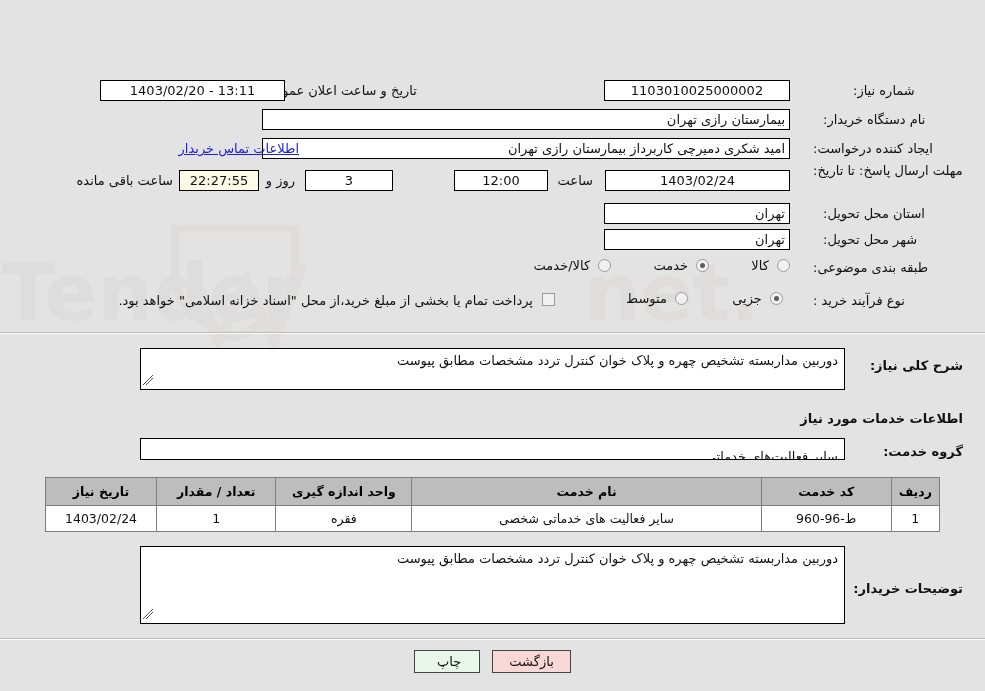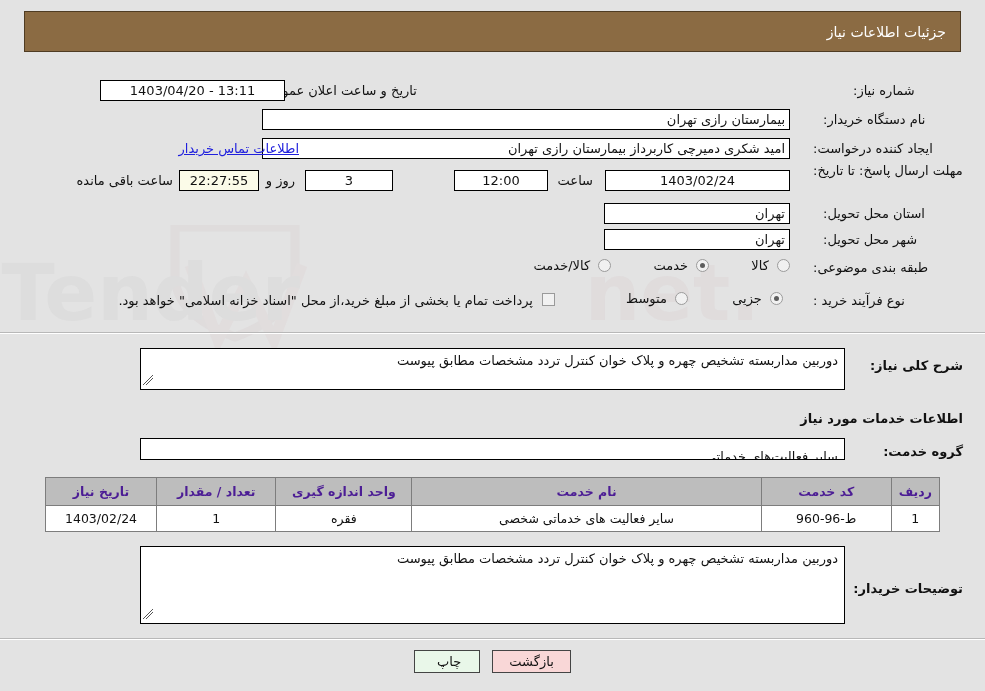--- a/index.html
+++ b/index.html
@@ -83,21 +83,21 @@
   }
   .boldlbl{font-weight:bold;font-size:13px;position:absolute;white-space:nowrap;}
 
   
   table.items{
     position:absolute;border-collapse:collapse;direction:rtl;
     font-size:12.5px;
   }
   table.items th{
     background:#bdbdbd;border:1px solid #7d7d7d;
-    font-weight:bold;color:#4c1d95;
+    font-weight:bold;color:#000000;
     height:27px;padding:0 6px;text-align:center;white-space:nowrap;
   }
   table.items td{
     background:#fff;border:1px solid #7d7d7d;
     height:25px;padding:0 6px;text-align:center;white-space:nowrap;
   }
 
   
   .btnbar{position:absolute;left:0;width:985px;text-align:center;}
   .btn{
@@ -116,30 +116,28 @@
   <g opacity="0.30">
     <path d="M175 252 L175 300 Q175 340 235 362 Q295 340 295 300 L295 252 Z" fill="none" stroke="#c9b0b4" stroke-width="9" transform="translate(0,-250)"></path>
     <path d="M30 30 L58 105 L86 48 L114 105 L142 30" fill="none" stroke="#d9b9bd" stroke-width="11" transform="translate(160,10)"></path>
     <text x="300" y="95" font-family="'DejaVu Sans',sans-serif" font-size="78" font-weight="bold" fill="#b9b9b9">AriaTender</text>
     <text x="760" y="95" font-family="'DejaVu Sans',sans-serif" font-size="78" font-weight="bold" fill="#cfb1b5">.net</text>
   </g>
 </svg>
 
 <div class="page">
 
-  <div class="titlebar">
-    <span class="t">جزئیات اطلاعات نیاز</span>
-  </div>
 
   <div class="infoblock" style="top:65px;">
 
     <div class="lbl-r" style="right:22px;top:18px;width:110px;">شماره نیاز:</div>
+    <div class="fld fld-a num" style="right:195px;top:15px;width:186px;">1103010025000002</div>
 
     <div class="lbl-r" style="right:565px;top:18px;width:160px;">تاریخ و ساعت اعلان عمومی:</div>
-    <div class="fld fld-a num" style="right:700px;top:15px;width:185px;">13:11 - 1403/04/20</div>
+    <div class="fld fld-a num" style="right:700px;top:15px;width:185px;">13:11 - 1403/02/20</div>
 
     <div class="lbl-r" style="right:22px;top:47px;width:140px;">نام دستگاه خریدار:</div>
     <div class="fld fld-a" style="right:195px;top:44px;width:528px;">بیمارستان رازی تهران</div>
 
     <div class="lbl-r" style="right:22px;top:76px;width:150px;">ایجاد کننده درخواست:</div>
     <div class="fld fld-a" style="right:195px;top:73px;width:528px;">امید شکری دمیرچی کاربرداز بیمارستان رازی تهران</div>
     <a class="linktext" href="#" style="right:686px;top:76px;">اطلاعات تماس خریدار</a>
 
     <div class="lbl-r" style="right:22px;top:98px;width:150px;line-height:16px;">مهلت ارسال پاسخ: تا تاریخ:</div>
     <div class="fld fld-a num" style="right:195px;top:105px;width:185px;">1403/02/24</div>

